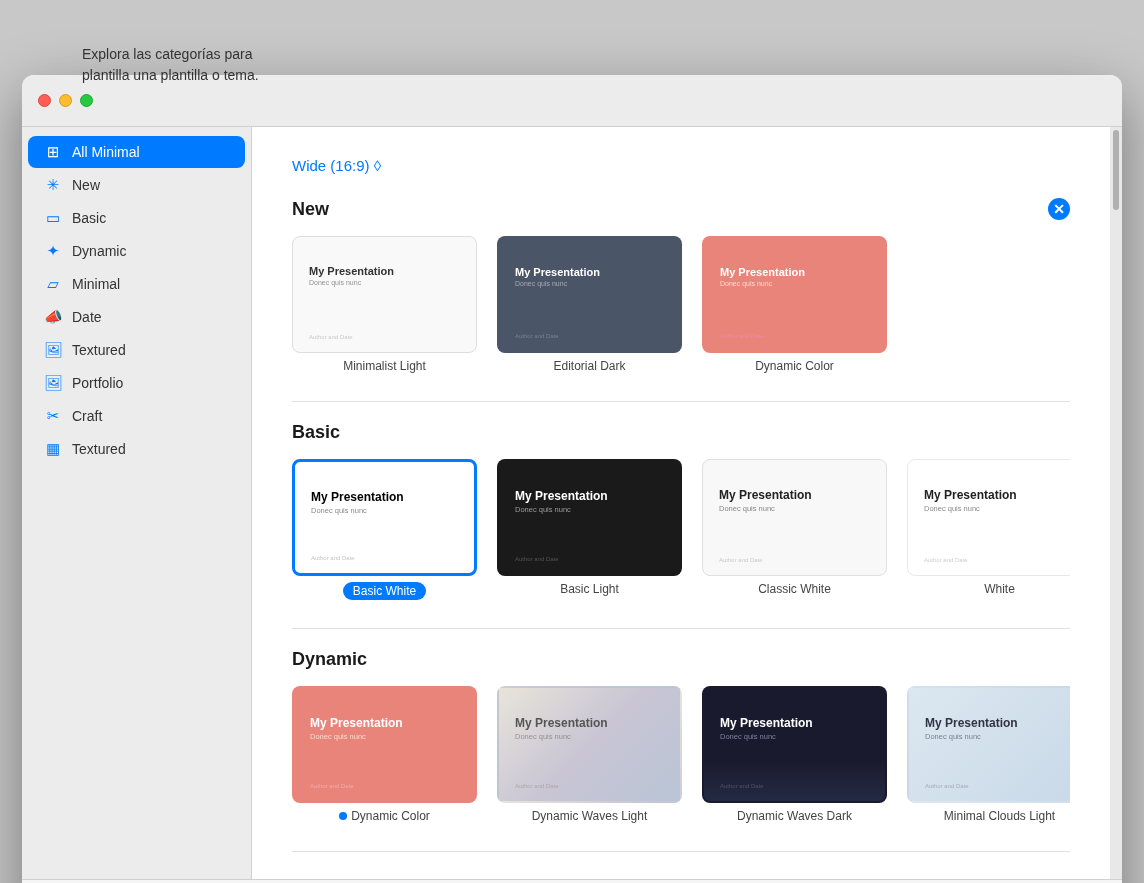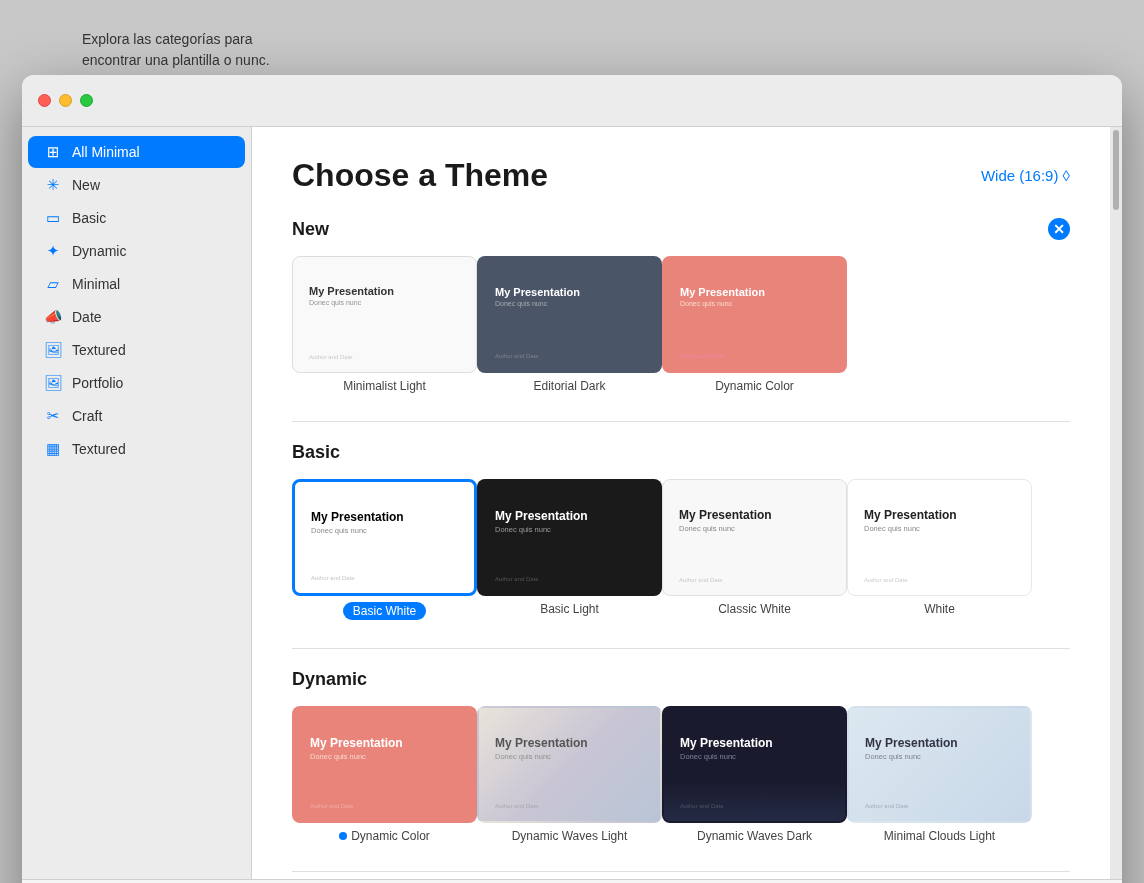--- a/index.html
+++ b/index.html
@@ -122,20 +122,21 @@
       border: none;
       cursor: pointer;
       font-size: 14px;
       display: flex;
       align-items: center;
       justify-content: center;
       font-weight: 600;
     }
     .themes-grid {
       display: flex;
+      gap: 20px;
       flex-wrap: nowrap;
       margin-bottom: 10px;
       overflow-x: hidden;
     }
     .theme-card {
       display: flex;
       flex-direction: column;
       align-items: center;
       cursor: pointer;
       gap: 6px;
@@ -279,37 +280,37 @@
       position: absolute;
       bottom: 0;
       left: 0;
       right: 0;
       height: 40px;
       background: linear-gradient(0deg, rgba(60,80,120,0.3) 0%, transparent 100%);
     }
 
     .tooltip-box {
       position: absolute;
-      top: 9px;
+      top: 24px;
       left: 60px;
       background: transparent;
       color: #333;
       font-size: 14px;
       line-height: 1.5;
       z-index: 100;
       pointer-events: none;
     }
   </style>
 </head>
 <body>
 
 <div style="position:relative; width:1100px; margin: 0 auto;">
   <div class="tooltip-box">
     <span>Explora las categorías para</span><br>
-    <span>encontrar una plantilla o nunc.</span>
+    <span>plantilla una plantilla o tema.</span>
   </div>
 
   <div class="window" style="margin-top: 55px;">
 
     <div class="titlebar">
       <div class="traffic-lights">
         <div class="traffic-light tl-close"></div>
         <div class="traffic-light tl-minimize"></div>
         <div class="traffic-light tl-maximize"></div>
       </div>
@@ -356,21 +357,20 @@
         </div>
         <div class="sidebar-item">
           <span class="sidebar-icon">▦</span>
           <span>Textured</span>
         </div>
       </div>
 
       <div class="content-area">
 
         <div class="content-header">
-          <h1 class="page-title">Choose a Theme</h1>
           <div class="aspect-selector">
             <span>Wide (16:9) ◊</span>
           </div>
         </div>
 
         <div class="section-block">
           <div class="section-header">
             <span class="section-title">New</span>
             <button class="close-section-btn">✕</button>
           </div>

